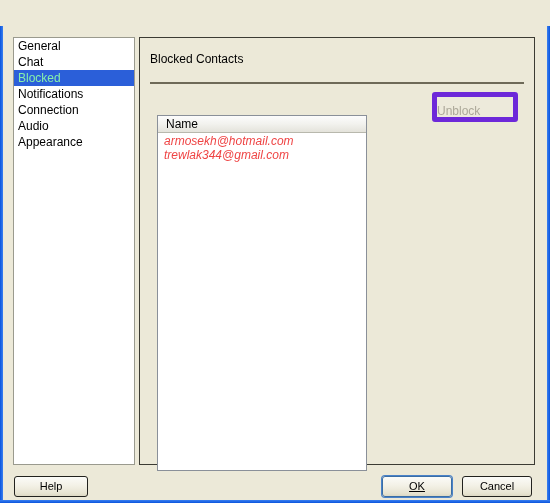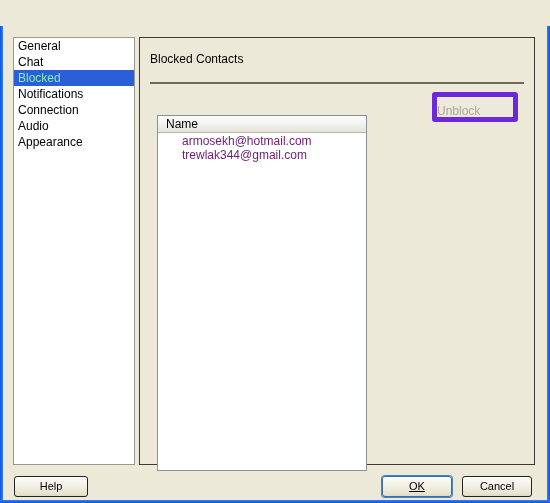--- a/index.html
+++ b/index.html
@@ -163,25 +163,26 @@
     font-size: 12px;
     color: #000000;
     white-space: nowrap;
   }
   #contacts-rows {
     padding-top: 1px;
   }
   .contact-row {
     height: 14px;
     line-height: 14px;
-    padding-left: 24px;
-    font-size: 12px;
-    color: #701a75;
+    padding-left: 6px;
+    font-size: 12px;
+    color: #ef4444;
     white-space: nowrap;
     cursor: default;
+    font-style: italic;
   }
 
   
   #unblock-button {
     position: absolute;
     left: 292px; top: 54px;
     width: 86px;
     height: 30px;
     box-sizing: border-box;
     background: #edeadb;

